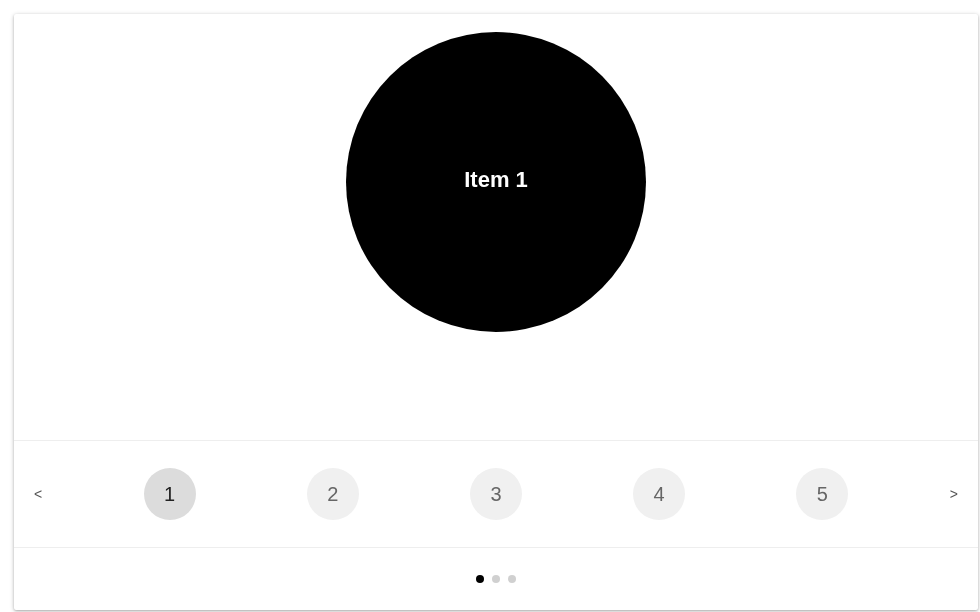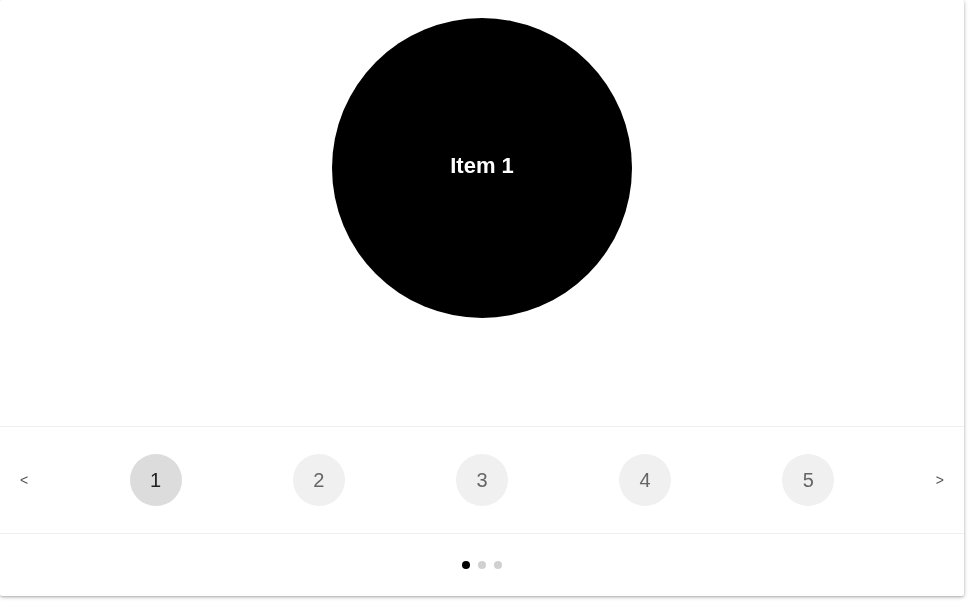--- a/index.html
+++ b/index.html
@@ -6,21 +6,21 @@
   html, body {
     margin: 0;
     padding: 0;
     width: 980px;
     height: 612px;
     font-family: Arial, Helvetica, sans-serif;
     background: #ffffff;
   }
   .card {
     position: relative;
-    margin: 0;
+    margin: 14px;
     width: 964px;
     height: 596px;
     background: #ffffff;
     box-shadow: 0 1px 4px rgba(0,0,0,0.25), 0 1px 2px rgba(0,0,0,0.15);
     border-radius: 2px;
     display: flex;
     flex-direction: column;
   }
   .main-area {
     flex: 1 1 auto;

